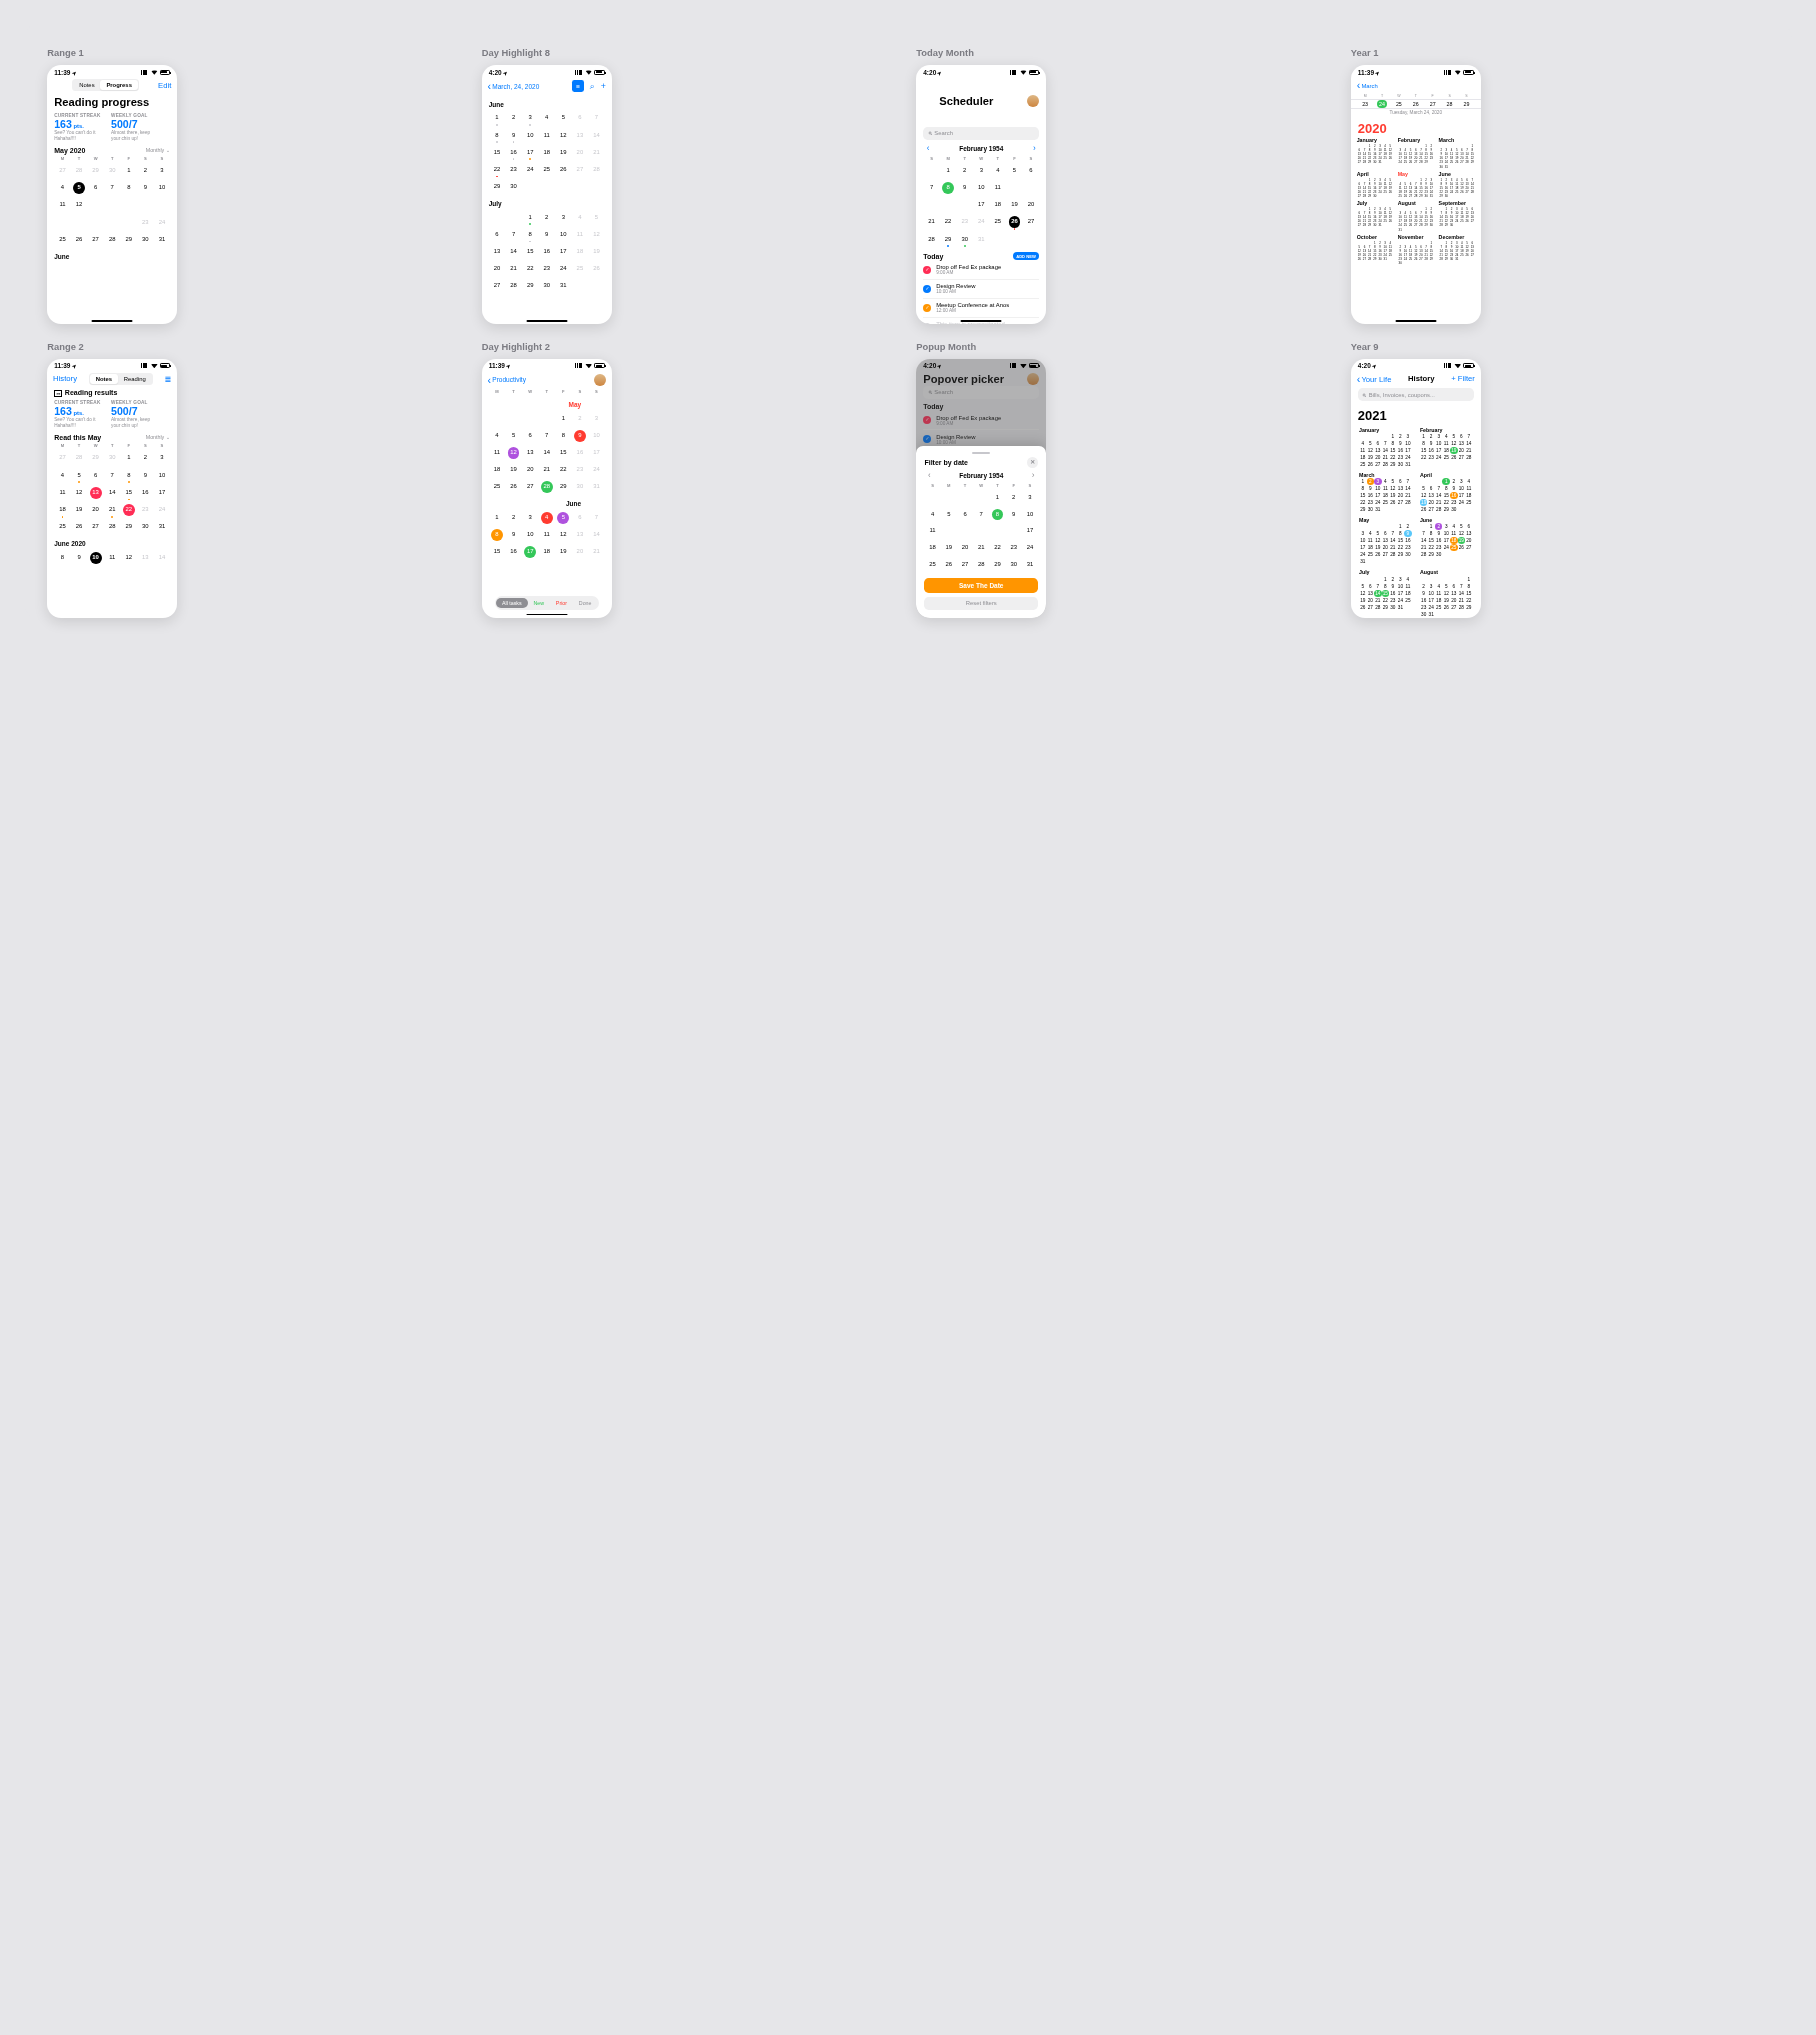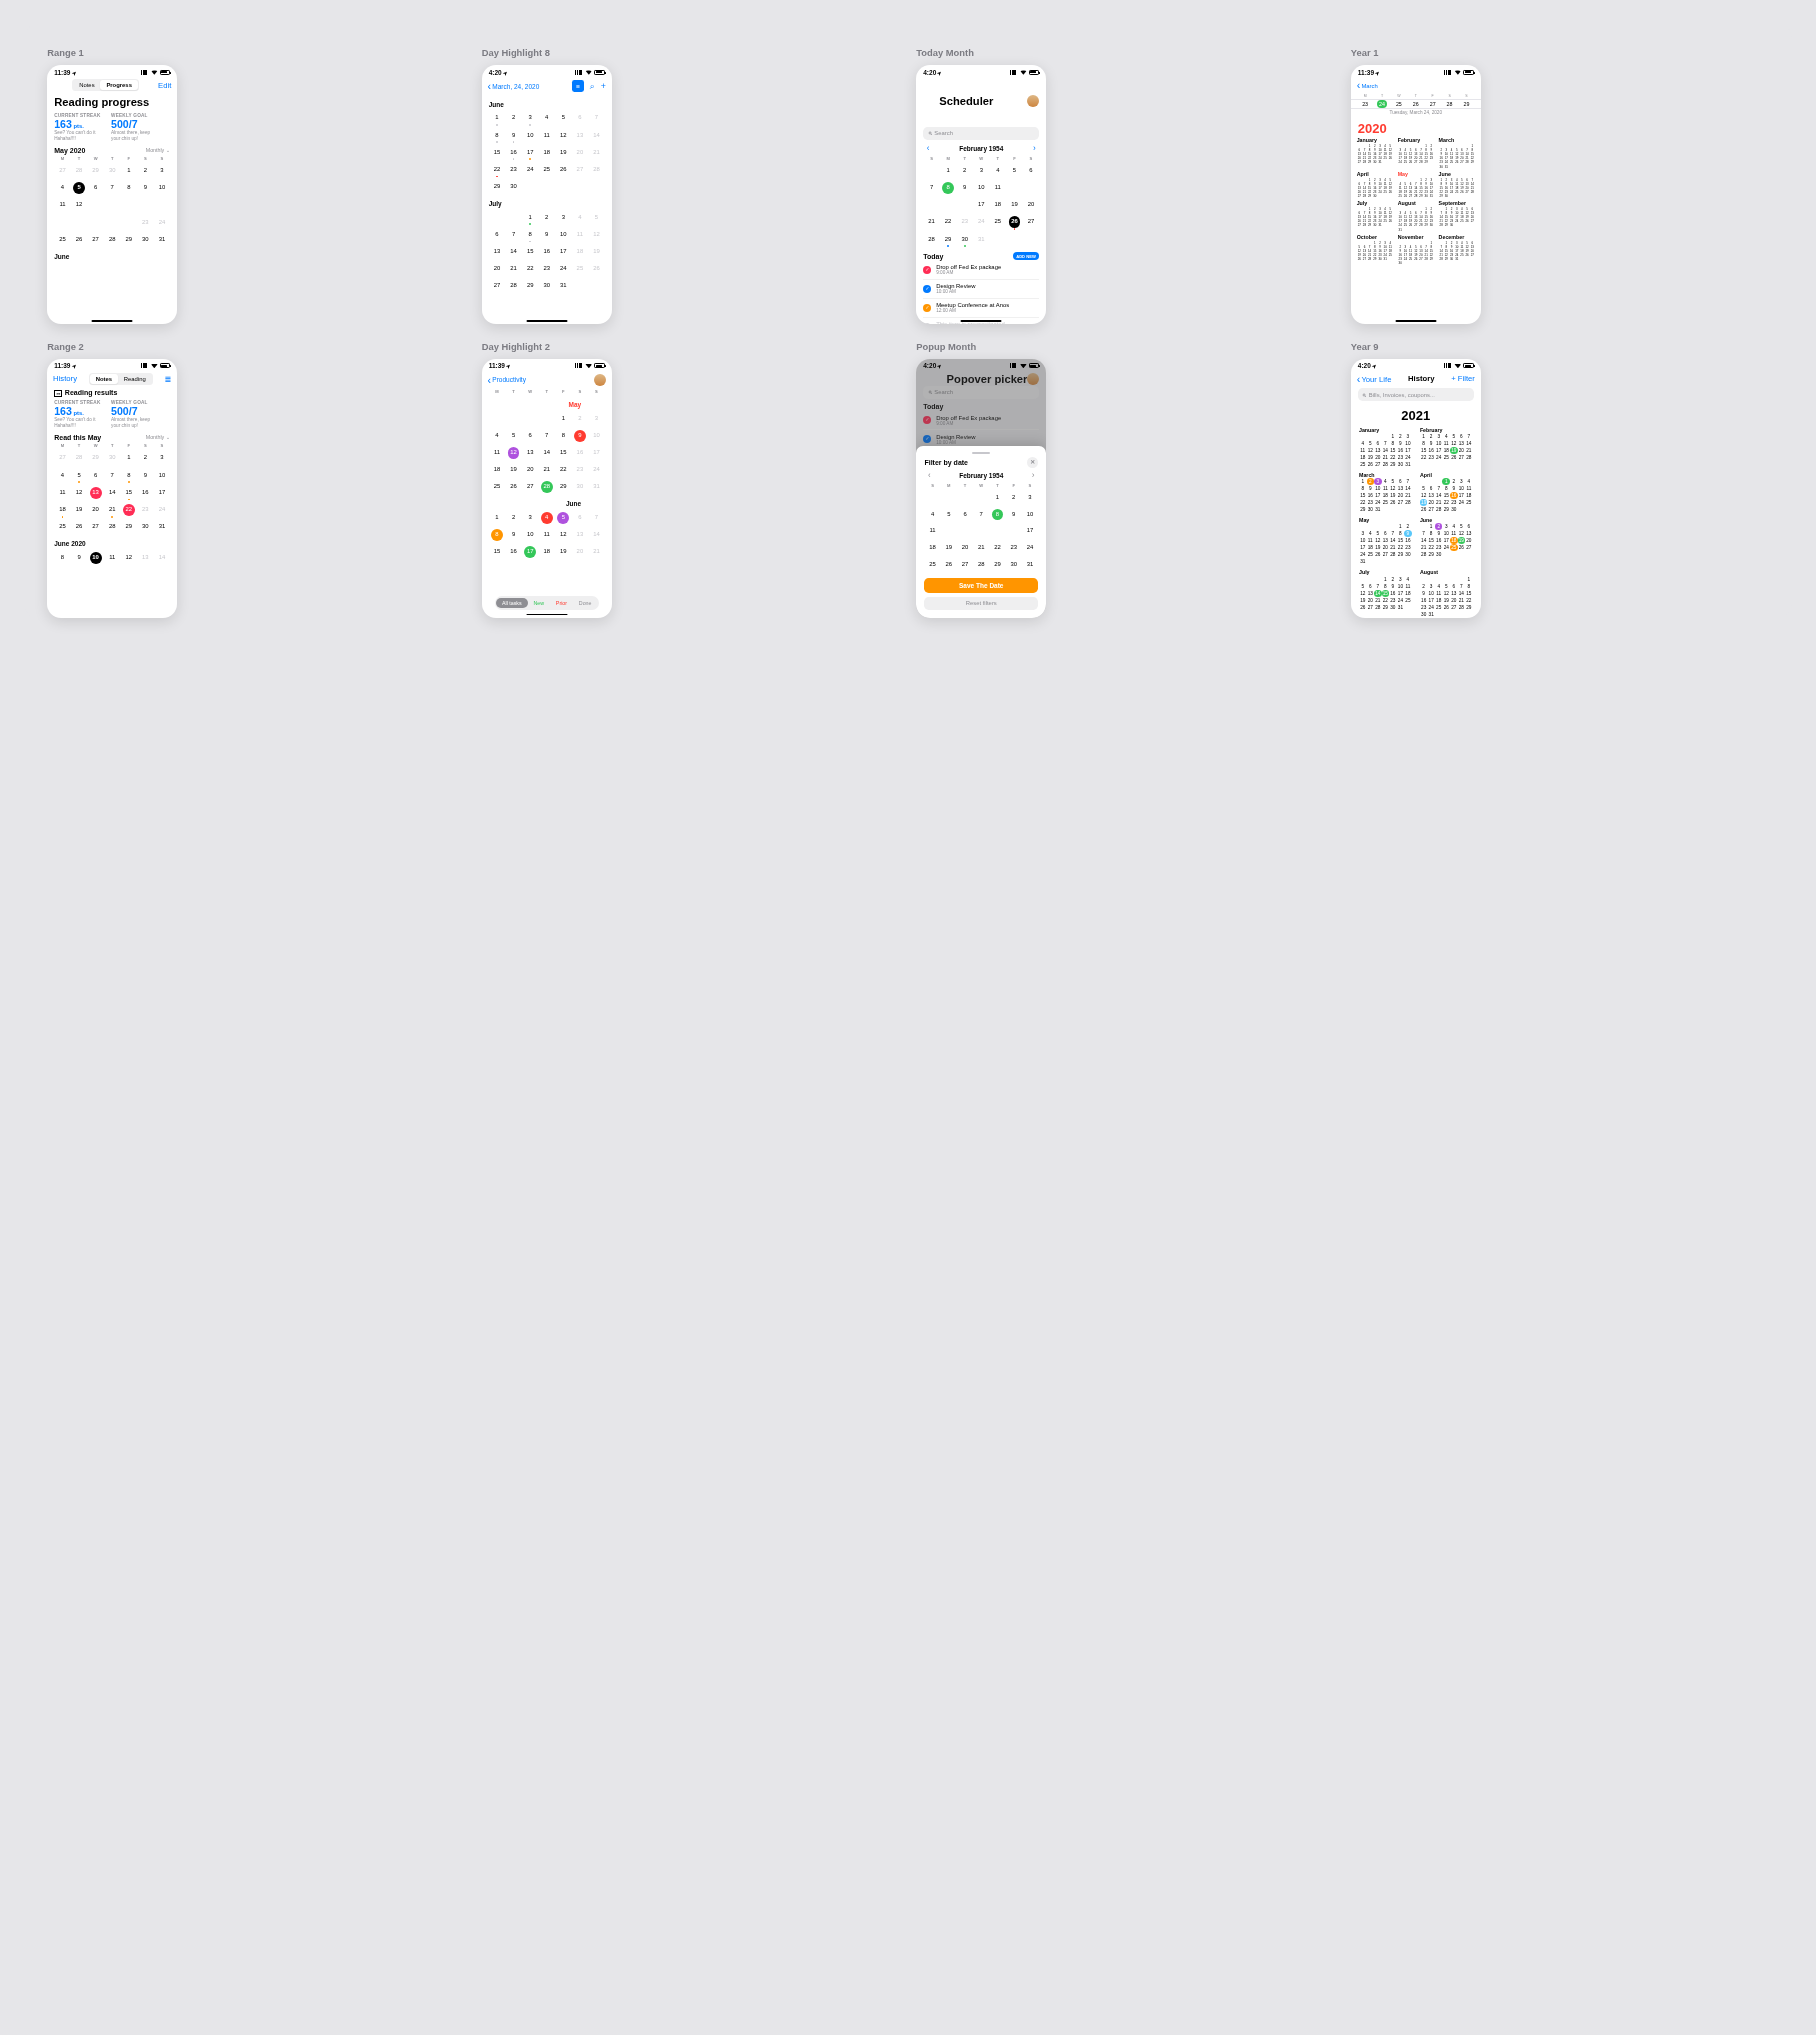--- a/index.html
+++ b/index.html
@@ -64,21 +64,21 @@
 .strike { text-decoration:line-through; color:#C7C7CC; }
 .pill { background:#007AFF; color:#fff; font-size:4.1px; font-weight:700; padding:1.2px 3.5px; border-radius:4.7px; }
 .seg-bot { display:flex; justify-content:center; margin-top:3.5px; }
 .seg-bot .sb { background:#EFEFF0; border-radius:7px; padding:1.2px; display:flex; font-size:5.3px; }
 .seg-bot .sb span { padding:2.4px 5.9px; border-radius:6.5px; color:#8E8E93; }
 .seg-bot .sb .on { background:#8E8E93; color:#fff; }
 .y-hdr { display:flex; justify-content:space-between; align-items:center; padding:2.4px 5.9px; font-size:5.9px; color:#007AFF; }
 .y-row { display:grid; grid-template-columns:repeat(7,1fr); font-size:3.5px; color:#8E8E93; text-align:center; border-bottom:0.6px solid #E5E5EA; padding:0 5.9px 1.2px; }
 .y-date { text-align:center; font-size:4.7px; color:#8E8E93; padding:1.2px 0 3.5px; }
 .y-year { font-size:13px; font-weight:800; color:#FF3B30; padding:2.4px 7px 0; }
-.y-year.k { color:#000;text-align:center; }
+.y-year.k { color:#000; }
 .y-months { display:grid; grid-template-columns:repeat(3,1fr); gap:2.4px 4.7px; padding:1.2px 5.9px; }
 .y-months.two { grid-template-columns:repeat(2,1fr); gap:3.5px 8.2px; padding:3.5px 8.2px; }
 .ym .h { font-size:5.3px; font-weight:700; margin-bottom:0.6px; }
 .ym .h.red { color:#FF3B30; }
 .ym .g { display:grid; grid-template-columns:repeat(7,1fr); font-size:2.9px; line-height:4.1px; text-align:center; }
 .y-months.two .ym .g { font-size:4.7px; line-height:7px; }
 .ym .g span { display:block; }
 .ym .g .c-g { background:#34C759; color:#fff; border-radius:50%; }
 .ym .g .c-o { background:#FF9500; color:#fff; border-radius:50%; }
 .ym .g .c-p { background:#AF52DE; color:#fff; border-radius:50%; }
@@ -1597,21 +1597,21 @@
       <div class="phone" style="background:#E9E9EB">
         <div class="status">
             <span><span>4:20</span><span class="loc-icon"></span></span>
             <span class="r">
               <span class="sig"></span>
               <span class="wifi"></span>
               <span class="bat"></span>
             </span>
           </div>
         <div class="body" style="padding-top:2.4px;opacity:.85">
-          <div style="display:flex;justify-content:flex-end;align-items:center;margin-bottom:1px">
+          <div style="display:flex;justify-content:space-between;align-items:center;margin-bottom:1px">
             <h2 class="t" style="margin:0">Popover picker</h2>
             <span class="avatar"></span>
           </div>
           <div class="search">Search</div>
           <div style="font-weight:700;font-size:7px;margin:3.5px 0 1.2px">Today</div>
           <div id="pp-items">
               <div class="list-item">
                 <span class="check" style="background:#FF2D55">✓</span>
                 <div class="li-txt">
                   <div class="n">Drop off Fed Ex package</div>

